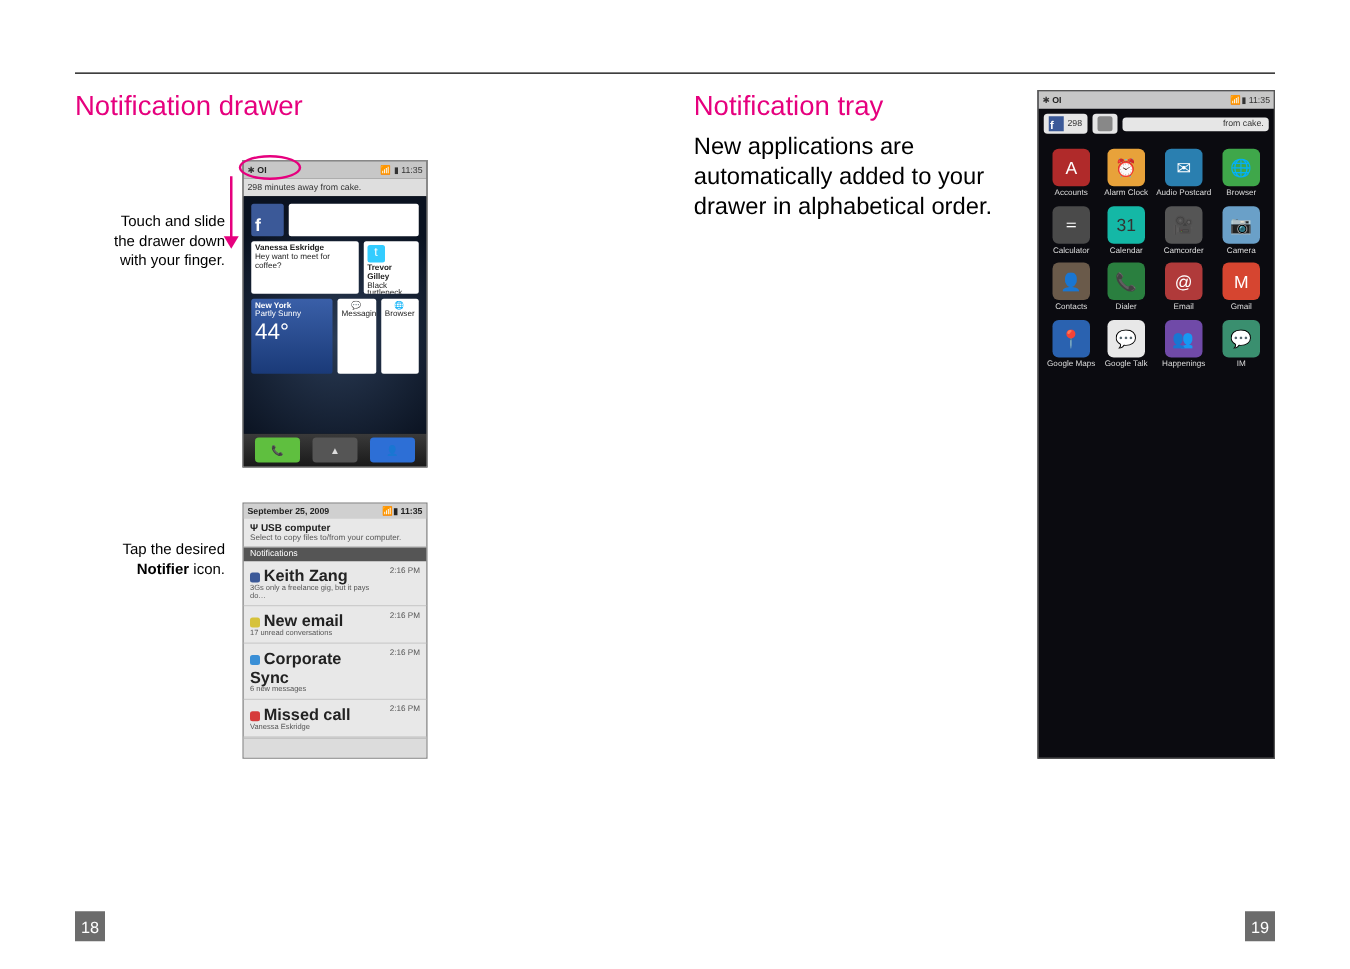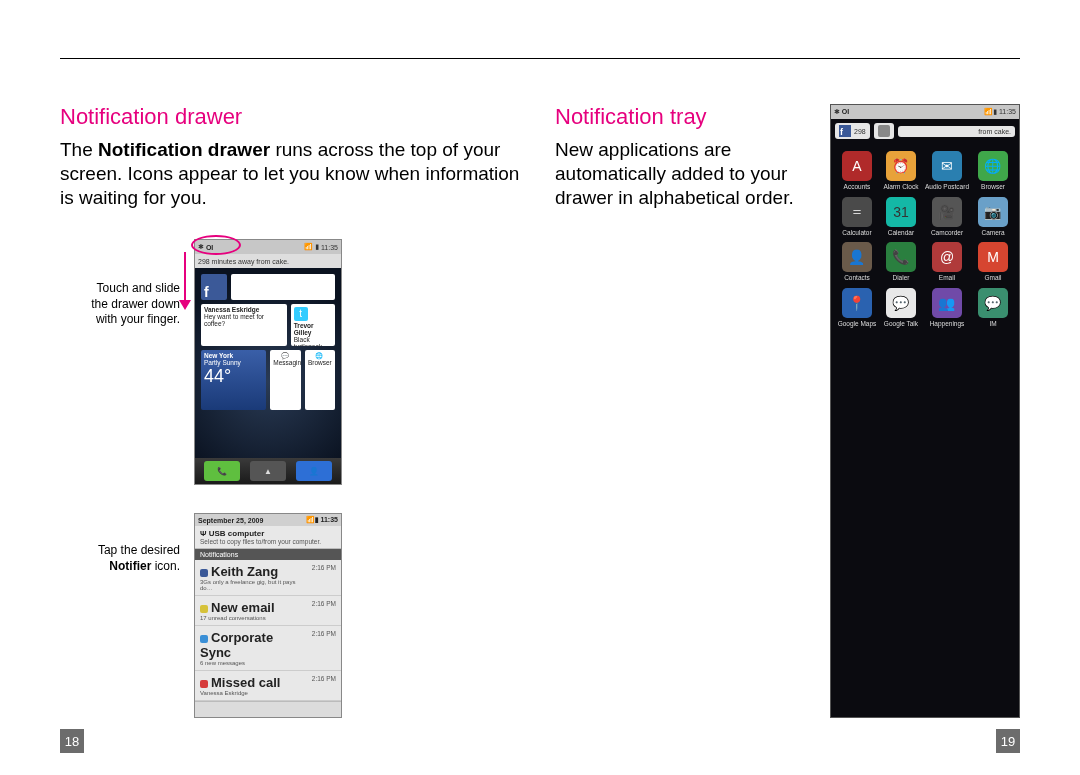--- a/index.html
+++ b/index.html
@@ -14,21 +14,21 @@
     position: absolute;
     top: 58px;
     left: 60px;
     right: 60px;
     height: 0;
     border-top: 1.5px solid #000;
   }
   .columns {
     display: flex;
     gap: 30px;
-    margin-top: 64px;
+    margin-top: 32px;
   }
   .col-left { width: 470px; }
   .col-right { width: 470px; display: flex; gap: 18px; }
   .col-right-text { flex: 1; }
   h2.section {
     color: #e6007e;
     font-weight: 400;
     font-size: 22px;
     margin-bottom: 8px;
   }
@@ -195,23 +195,20 @@
 </head>
 <body>
 
 <div class="page">
   <div class="rule"></div>
 
   <div class="columns">
 
     <div class="col-left">
       <h2 class="section">Notification drawer</h2>
-      <p class="body">
-        <span>The </span><b>Notification drawer</b><span> runs across the top of your screen. Icons appear to let you know when information is waiting for you.</span>
-      </p>
 
       <div class="fig-row">
         <div class="fig-caption">
           <span>Touch and slide</span><br>
           <span>the drawer down</span><br>
           <span>with your finger.</span>
         </div>
         <div class="phone">
           <div class="callout-ellipse"></div>
           <div class="callout-line"></div>

